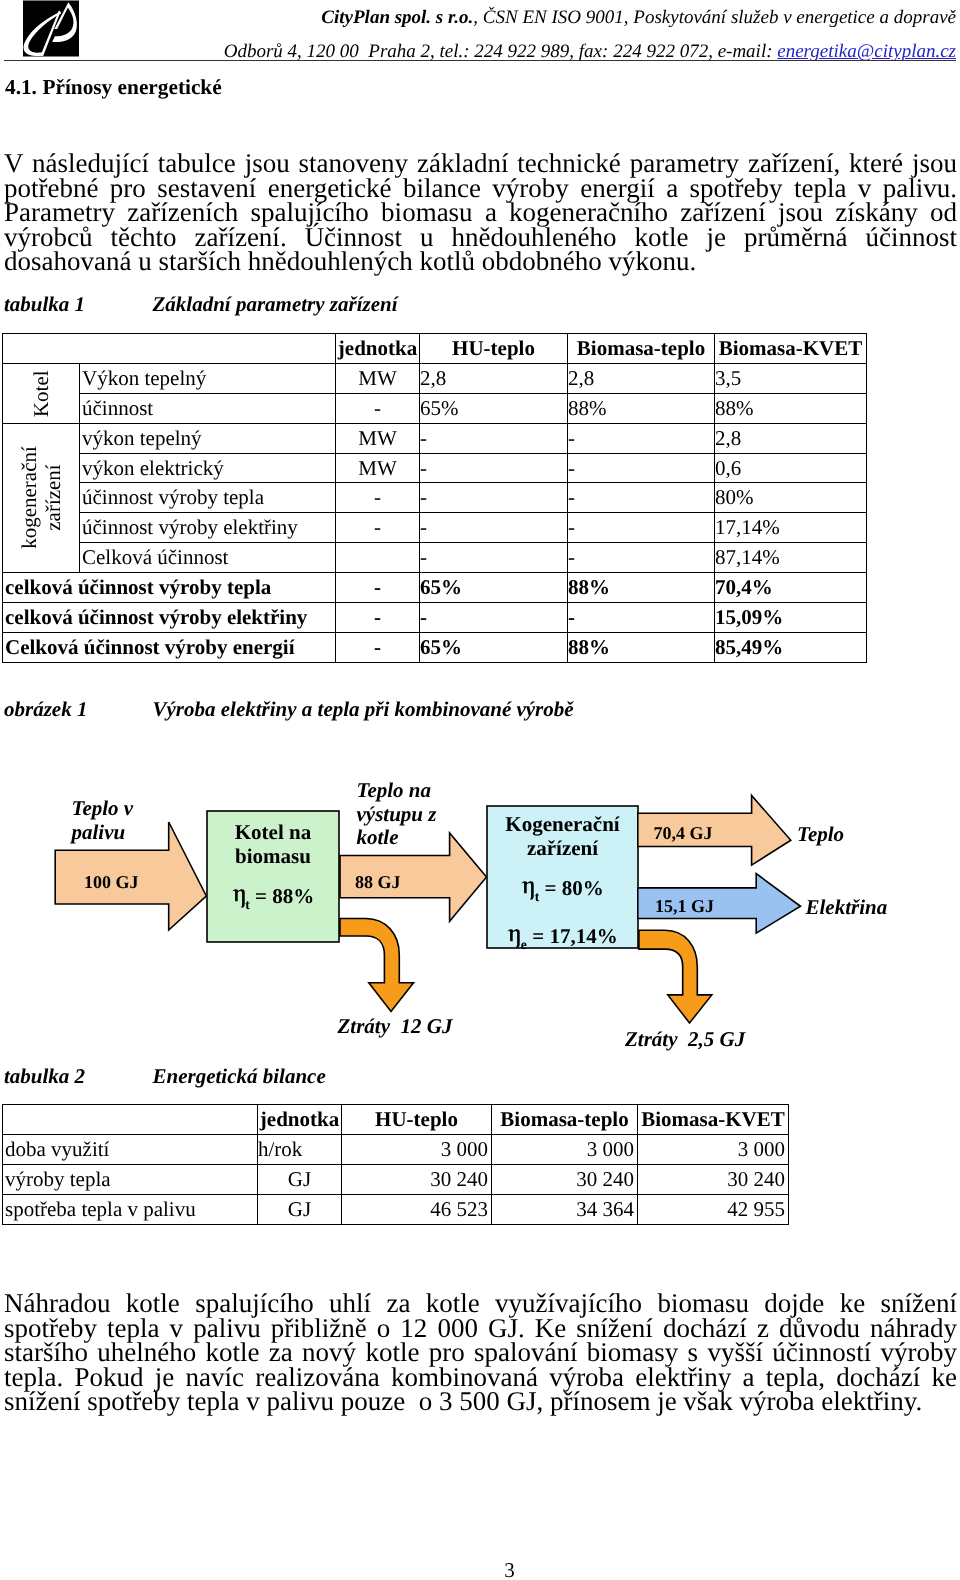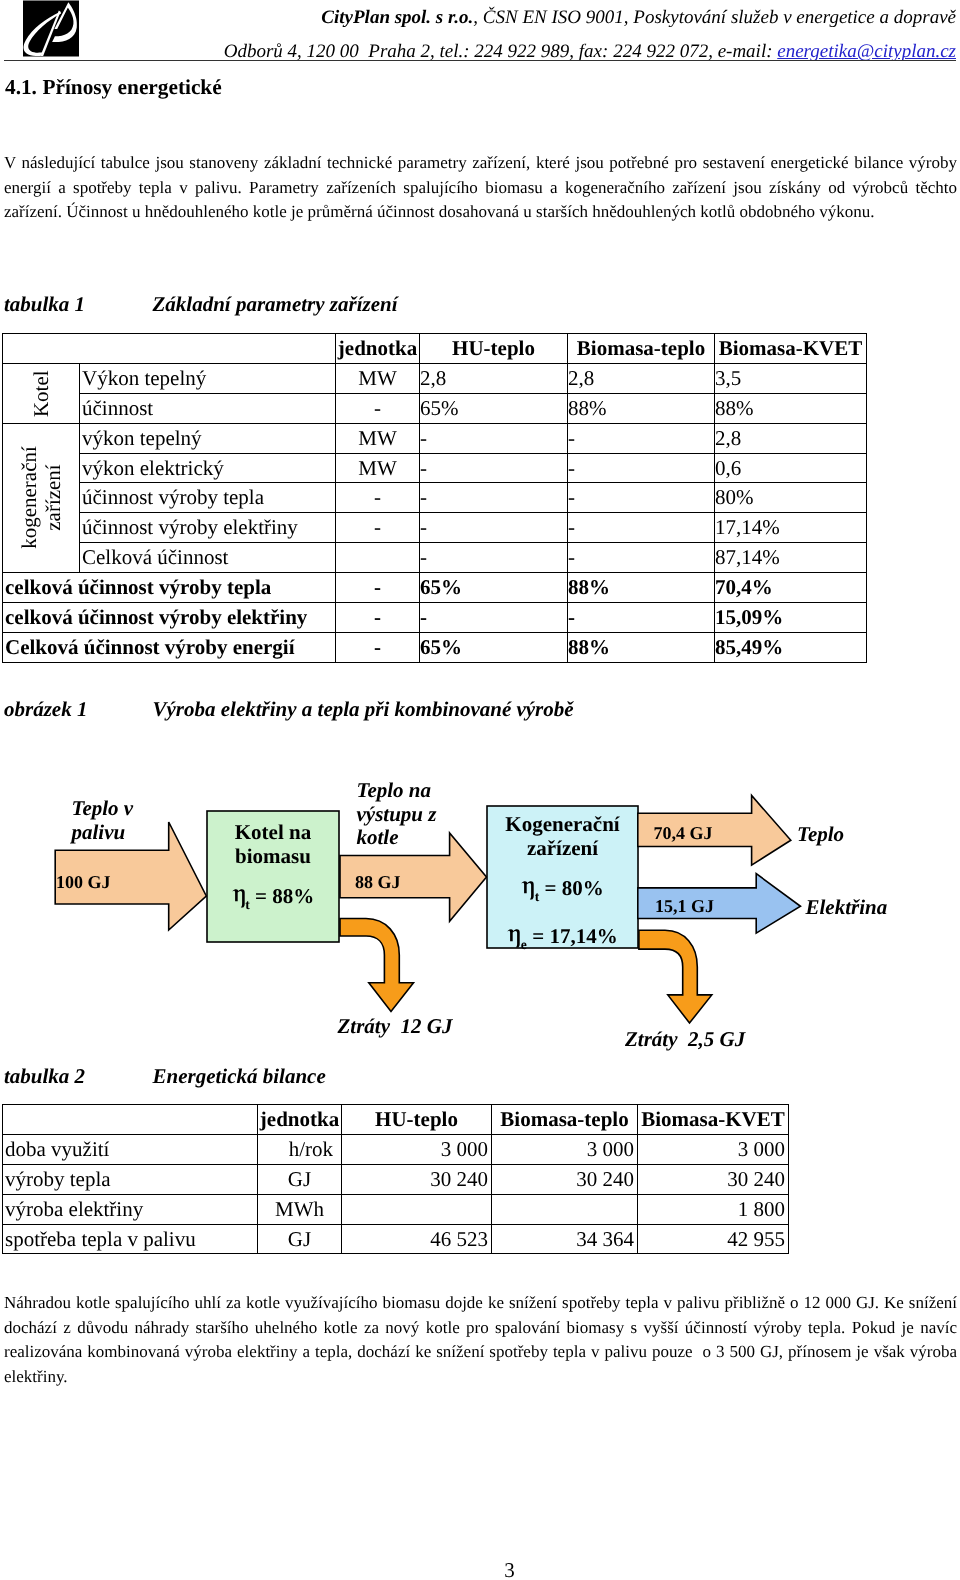--- a/index.html
+++ b/index.html
@@ -16,21 +16,21 @@
   .hdr-line.l2{position:absolute;right:0;top:41px;}
   .hdr-b{font-weight:bold;text-align:right;}
   .hdr-mail{color:#2222CC;text-decoration:underline;}
   #hdr-rule{position:absolute;left:4px;top:60px;width:952px;height:0;border-top:1.8px solid #333;}
 
   
   #sec-head{position:absolute;left:5px;top:75px;font-weight:bold;font-size:21.3px;white-space:nowrap;}
   #sec-head .num{margin-right:5.5px;}
 
   
-  .para{position:absolute;left:4px;width:953px;font-size:17px;line-height:24.6px;text-align:justify;}
+  .para{position:absolute;left:4px;width:953px;font-size:27px;line-height:24.6px;text-align:justify;}
   #p-intro{top:151px;}
   #p-close{top:1291px;}
 
   
   .cap{position:absolute;font-weight:bold;font-style:italic;font-size:21px;white-space:nowrap;height:22px;}
   .cap .lbl{position:absolute;left:0;}
   .cap .ttl{position:absolute;left:148.5px;font-family:Liberation Serif, serif;}
 
   
   table{position:absolute;border-collapse:collapse;table-layout:fixed;}
@@ -208,21 +208,21 @@
 
         <path id="a-elec" d="M637.8,127.9 L756.2,127.9 L756.2,113.6 L800.5,146.3 L756.2,173.1 L756.2,158.5 L637.8,158.5 Z" fill="#99C2F0"></path>
 
         <path id="a-loss1" d="M340,158.5 L366,158.5 C386,158.5 399.3,174 399.3,195 L399.3,222.7 L413.5,222.7 L391,251.5 L368.8,222.7 L384.4,222.7 L384.4,195 C384.4,183 378,176 366,176 L340,176 Z" fill="#F79C1A"></path>
 
         <path id="a-loss2" d="M638.9,170.3 L665,170.3 C685,170.3 697.3,186 697.3,207 L697.3,234.9 L711.8,234.9 L689.5,263 L667.8,234.9 L682.7,234.9 L682.7,207 C682.7,195 676,189.1 665,189.1 L638.9,189.1 Z" fill="#F79C1A"></path>
       </g>
     </svg>
 
     <div class="flab" id="l-in" style="left:71.5px;top:37px;"><span>Teplo v</span><br><span>palivu</span></div>
-    <div class="fval" id="v-in" style="left:56px;top:112px;text-align:right;">100 GJ</div>
+    <div class="fval" id="v-in" style="left:84px;top:112px;text-align:right;">100 GJ</div>
 
     <div class="fbox" id="t-boiler" style="left:207px;top:60px;width:132px;"><span>Kotel na</span><br><span>biomasu</span></div>
     <div class="fbox" id="t-boiler-eff" style="left:207px;top:124px;width:132px;"><svg class="etasvg" width="13.5" height="22" viewBox="0 0 13.5 22" aria-hidden="true">
           <path fill="#000" d="M0.6 5.1 C1.5 3.9 2.8 3.3 4.1 3.3 C5.3 3.3 6.0 4.0 6.2 5.1 C7.4 3.9 8.7 3.3 9.9 3.3 C11.8 3.3 12.7 4.5 12.7 6.5 L12.7 18.0 C12.7 19.4 12.2 20.5 11.2 21.4 L8.8 21.4 C9.7 20.5 10.1 19.4 10.1 18.0 L10.1 6.9 C10.1 5.6 9.5 4.9 8.3 4.9 C7.4 4.9 6.5 5.4 5.7 6.4 L5.7 15.3 L3.1 15.3 L3.1 6.4 C3.1 5.4 2.7 4.8 1.9 4.8 C1.5 4.8 1.1 5.0 0.6 5.5 Z"></path>
         </svg><span class="sub">t</span> = <span>88%</span></div>
 
     <div class="flab" id="l-mid" style="left:356.5px;top:19px;"><span>Teplo na</span><br><span>výstupu z</span><br><span>kotle</span></div>
     <div class="fval" id="v-mid" style="left:355px;top:112px;">88 GJ</div>
 
     <div class="fbox" id="t-cogen" style="left:487px;top:52px;width:151px;"><span>Kogenerační</span><br><span>zařízení</span></div>
@@ -258,40 +258,33 @@
     <tbody id="t2body">
         <tr>
           <td></td>
           <td class="hd">jednotka</td>
           <td class="hd">HU-teplo</td>
           <td class="hd">Biomasa-teplo</td>
           <td class="hd">Biomasa-KVET</td>
         </tr>
         <tr>
           <td class="lab">doba využití</td>
-          <td class="val" style="text-align:right;padding-right:8px">h/rok</td>
+          <td class="val" style="text-align:left;padding-right:8px">h/rok</td>
           <td class="val">3 000</td>
           <td class="val">3 000</td>
           <td class="val">3 000</td>
         </tr>
         <tr>
           <td class="lab">výroby tepla</td>
           <td class="val" style="text-align:center;padding-right:0">GJ</td>
           <td class="val">30 240</td>
           <td class="val">30 240</td>
           <td class="val">30 240</td>
         </tr>
         <tr>
-          <td class="lab">výroba elektřiny</td>
-          <td class="val" style="text-align:center;padding-right:0">MWh</td>
-          <td class="val"></td>
-          <td class="val"></td>
-          <td class="val">1 800</td>
-        </tr>
-        <tr>
           <td class="lab">spotřeba tepla v palivu</td>
           <td class="val" style="text-align:center;padding-right:0">GJ</td>
           <td class="val">46 523</td>
           <td class="val">34 364</td>
           <td class="val">42 955</td>
         </tr>
       </tbody>
   </table>
 
   <div class="para" id="p-close">Náhradou kotle spalujícího uhlí za kotle využívajícího biomasu dojde ke snížení spotřeby tepla v palivu přibližně o 12 000 GJ. Ke snížení dochází z důvodu náhrady staršího uhelného kotle za nový kotle pro spalování biomasy s vyšší účinností výroby tepla. Pokud je navíc realizována kombinovaná výroba elektřiny a tepla, dochází ke snížení spotřeby tepla v palivu pouze &nbsp;o 3 500 GJ, přínosem je však výroba elektřiny.</div>

